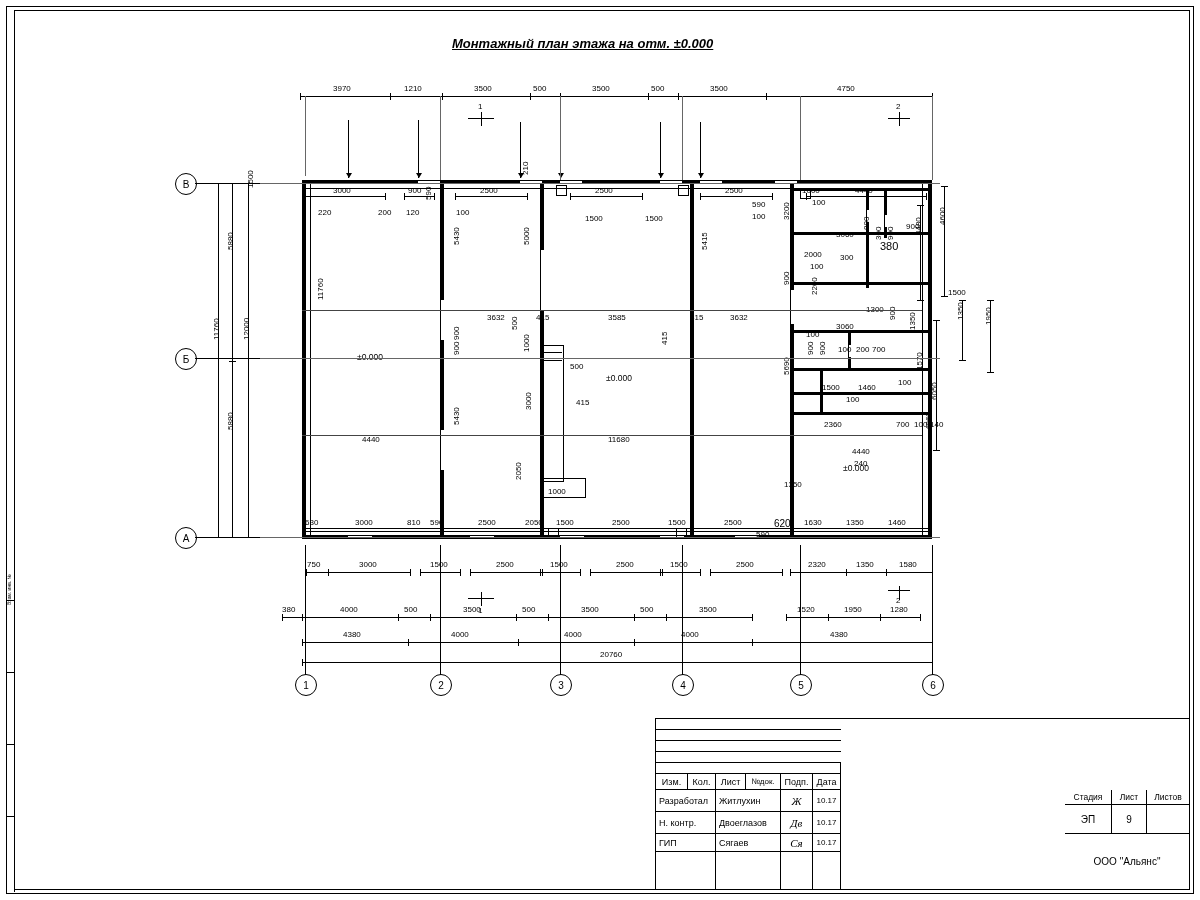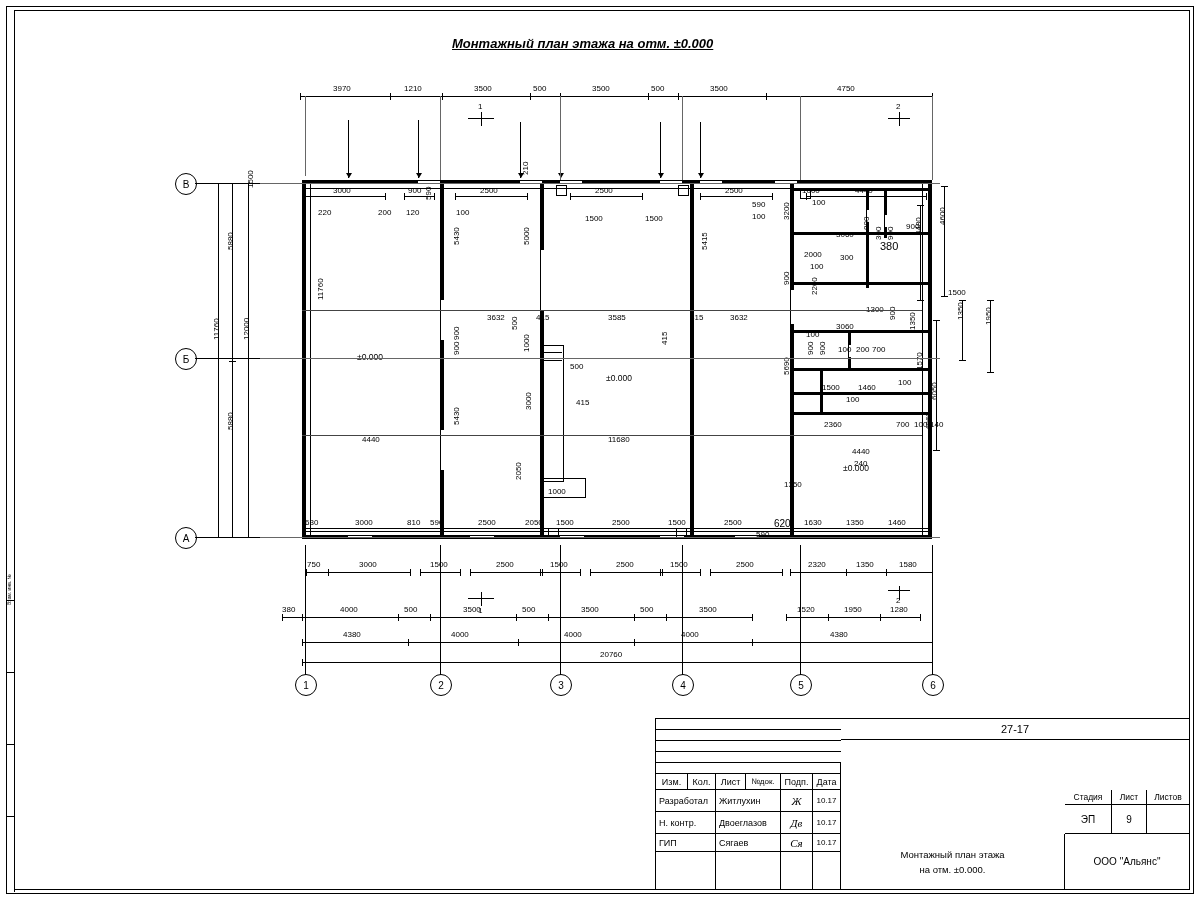--- a/index.html
+++ b/index.html
@@ -490,25 +490,20 @@
     <div class="cell cl" style="left:0;top:115px;width:60px;height:18px;">ГИП</div>
     <div class="cell cl" style="left:60px;top:115px;width:65px;height:18px;">Сягаев</div>
     <div class="cell sig" style="left:125px;top:115px;width:32px;height:18px;">Ся</div>
     <div class="cell" style="left:157px;top:115px;width:28px;height:18px;font-size:8px;">10.17</div>
 
     <div class="cell nb-b" style="left:0;top:133px;width:60px;height:37px;"></div>
     <div class="cell nb-b" style="left:60px;top:133px;width:65px;height:37px;"></div>
     <div class="cell nb-b" style="left:125px;top:133px;width:32px;height:37px;"></div>
     <div class="cell nb-b" style="left:157px;top:133px;width:28px;height:37px;"></div>
 
-    <div class="cell" style="left:185px;top:0;width:348px;height:21px;border-right:none;font-size:11px;">27-17</div>
-    <div class="cell" style="left:185px;top:115px;width:224px;height:55px;border-bottom:none;flex-direction:column;font-size:9.5px;line-height:15px;">
-      <span>Монтажный план этажа</span>
-      <span>на отм. ±0.000.</span>
-    </div>
 
     <div class="cell" style="left:409px;top:71px;width:47px;height:15px;font-size:8.5px;">Стадия</div>
     <div class="cell" style="left:456px;top:71px;width:35px;height:15px;font-size:8.5px;">Лист</div>
     <div class="cell nb-r" style="left:491px;top:71px;width:42px;height:15px;font-size:8.5px;">Листов</div>
 
     <div class="cell" style="left:409px;top:86px;width:47px;height:29px;font-size:10px;">ЭП</div>
     <div class="cell" style="left:456px;top:86px;width:35px;height:29px;font-size:10px;">9</div>
     <div class="cell nb-r" style="left:491px;top:86px;width:42px;height:29px;font-size:10px;"></div>
 
     <div class="cell nb-r nb-b" style="left:409px;top:115px;width:124px;height:55px;font-size:10px;">ООО "Альянс"</div>

